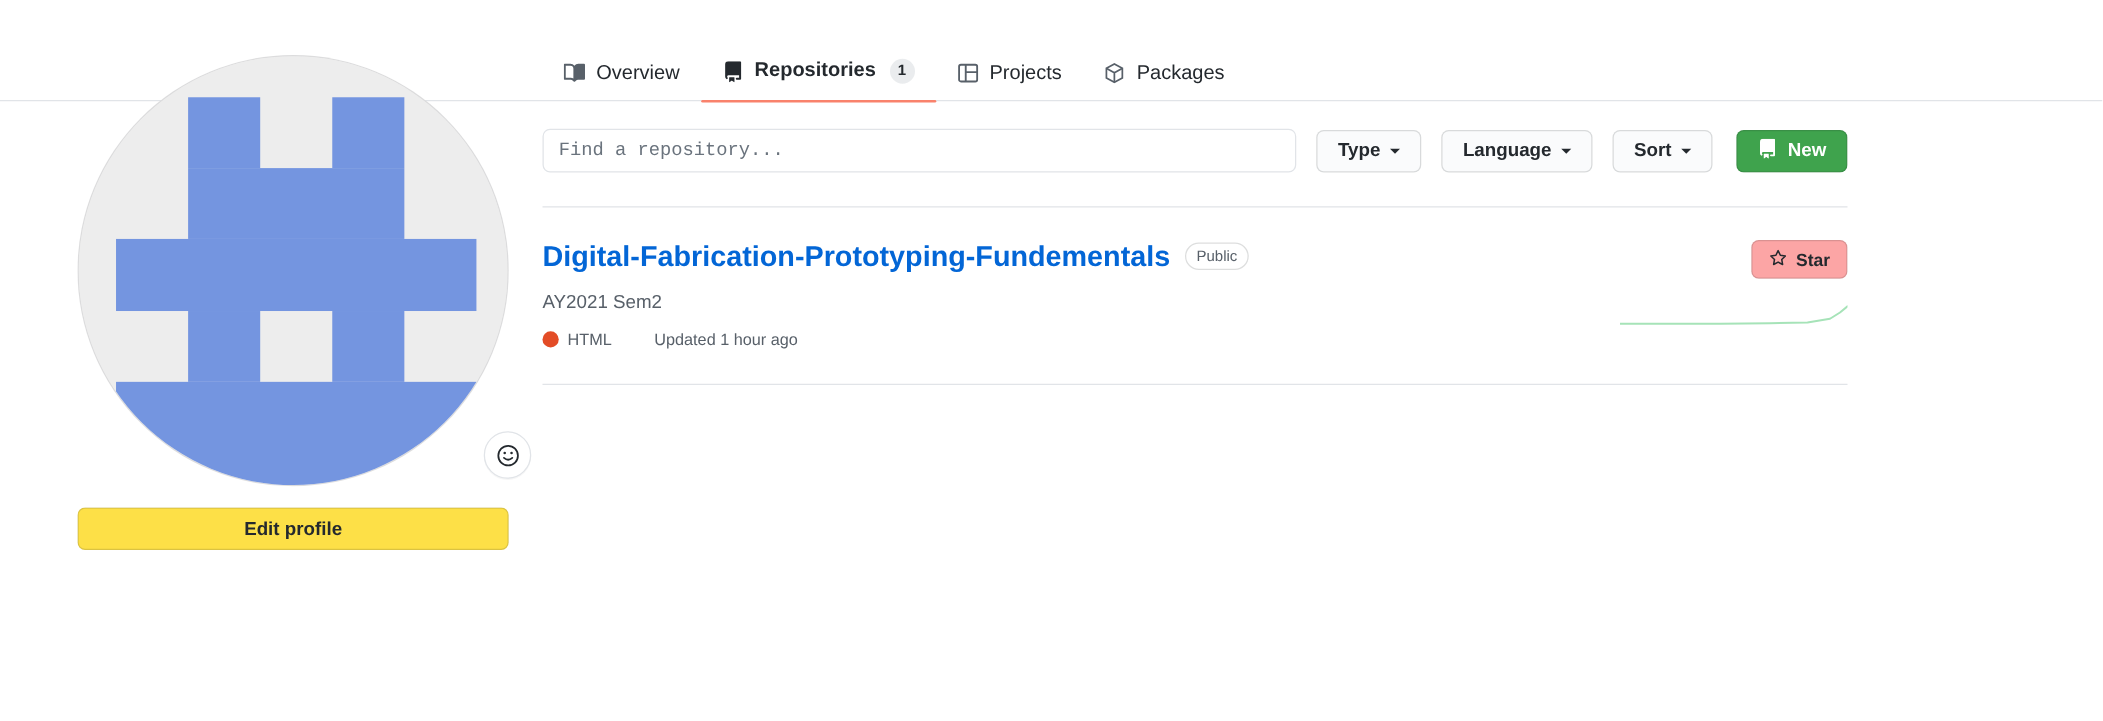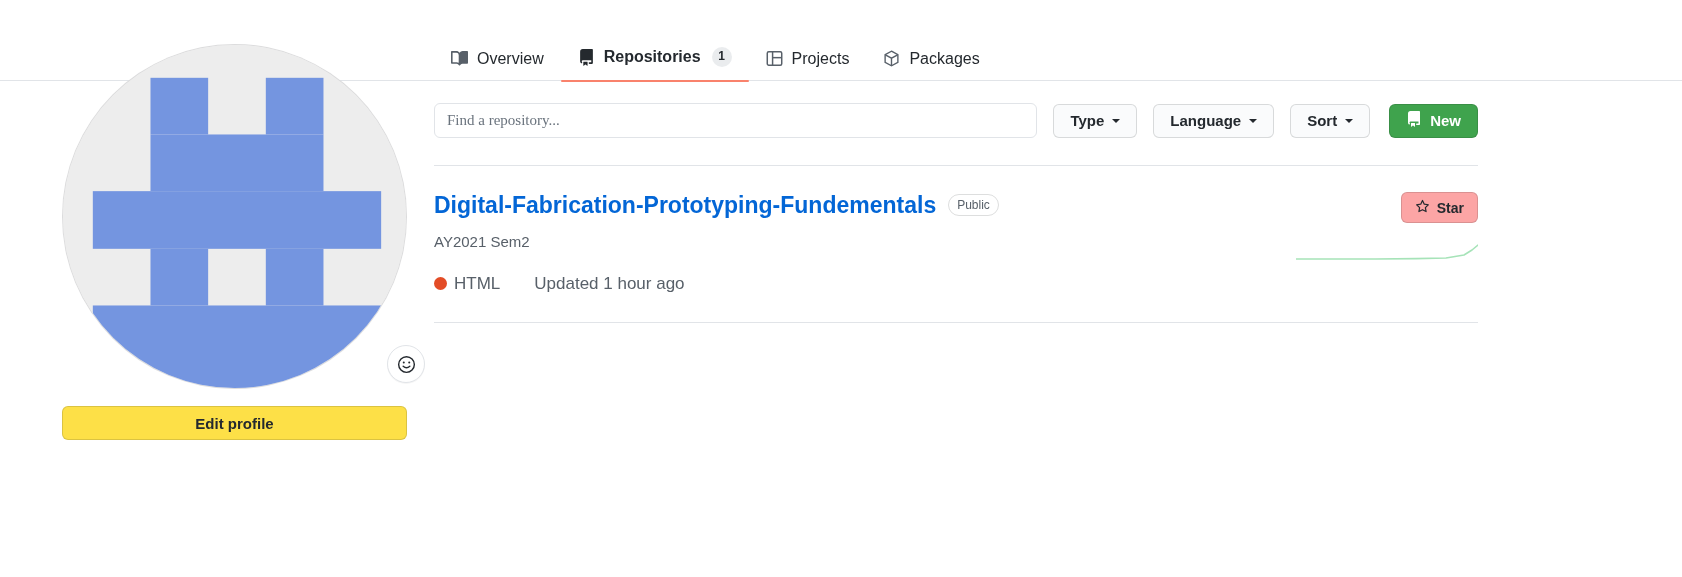--- a/index.html
+++ b/index.html
@@ -155,21 +155,21 @@
     display: flex;
     align-items: center;
     margin-top: 22px;
     gap: 0;
   }
   .search-input {
     width: 684px;
     height: 35px;
     padding: 0 12px;
     font-size: 15px;
-    font-family: Liberation Serif, serif;
+    font-family: Liberation Mono, monospace;
     color: #24292e;
     background: #ffffff;
     border: 1px solid #e1e4e8;
     border-radius: 6px;
     outline: none;
   }
   .search-input::placeholder { color: #6a737d; }
   .dropdown-btn {
     height: 34px;
     margin-left: 16px;
@@ -245,24 +245,24 @@
     padding: 1px 8px;
     white-space: nowrap;
   }
   .repo-desc {
     margin-top: 11px;
     font-size: 15px;
     color: #586069;
     line-height: 1.4;
   }
   .repo-meta {
-    margin-top: 22px;
-    display: flex;
-    align-items: center;
-    font-size: 17px;
+    margin-top: 12px;
+    display: flex;
+    align-items: center;
+    font-size: 13px;
     color: #586069;
   }
   .lang {
     display: flex;
     align-items: center;
     gap: 7px;
     margin-right: 34px;
   }
   .lang-dot {
     width: 13px;

